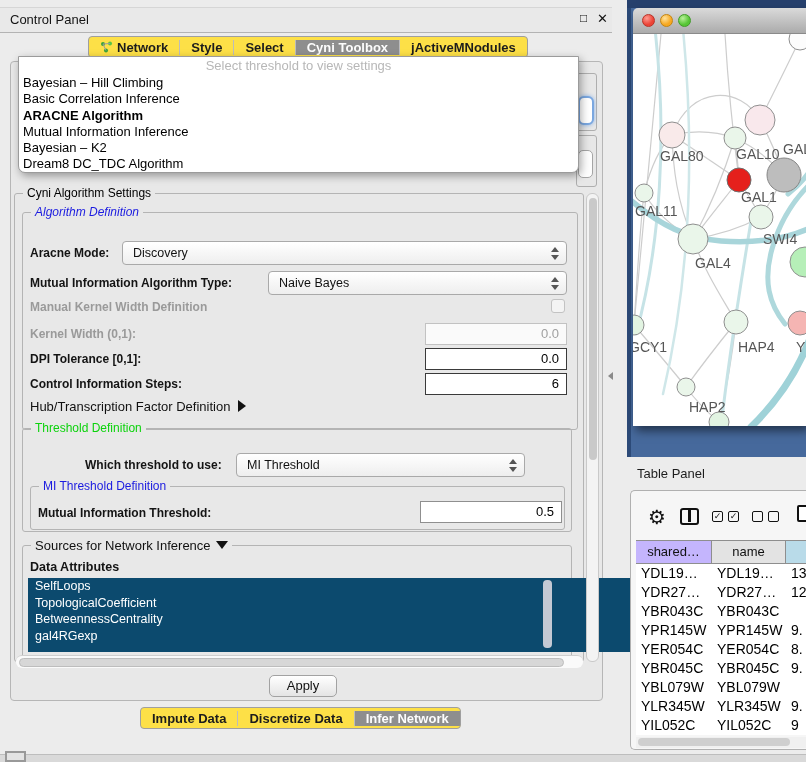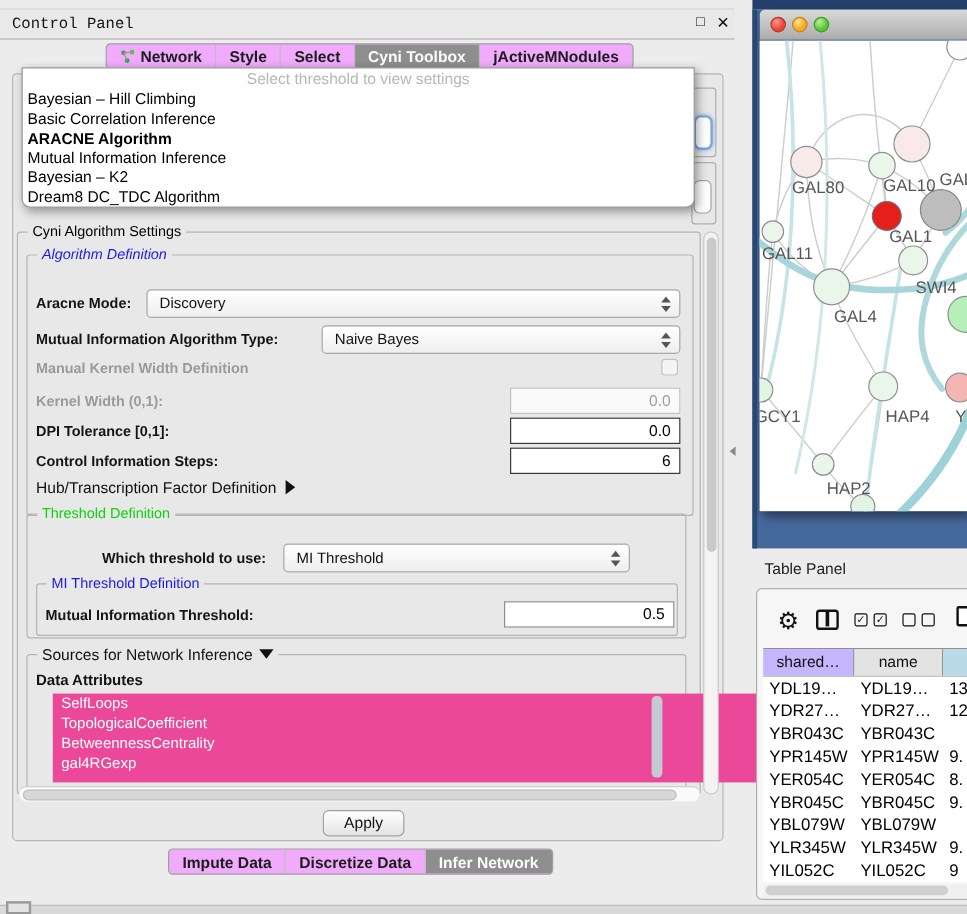--- a/index.html
+++ b/index.html
@@ -2,26 +2,26 @@
 <html><head>
 <meta charset="utf-8">
 <style>
   * { margin:0; padding:0; box-sizing:border-box; }
   html,body { width:806px; height:762px; }
   body { font-family:"Liberation Sans","DejaVu Sans",sans-serif; background:#ececec; position:relative; overflow:hidden; }
   .abs { position:absolute; }
 
   
   #cp-titlebar { left:0; top:7px; width:612px; height:26px; background:#e9e9e9; border-top:1px solid #d6d6d6; border-bottom:1px solid #b3b3b3; }
-  #cp-title { left:10px; top:12px; font-size:13px; color:#141414;font-family:Liberation Mono, monospace; }
+  #cp-title { left:10px; top:12px; font-size:13px; color:#141414; }
   #cp-float { left:580px; top:11px; font-size:12px; font-weight:bold; color:#111; cursor:default; }
   #cp-close { left:597px; top:11px; font-size:13px; font-weight:bold; color:#111; cursor:default; }
 
   
-  .seg { display:flex; border:1px solid #9f9f9f; border-radius:4px; background:#f0abfc; overflow:hidden; height:22px; }
+  .seg { display:flex; border:1px solid #9f9f9f; border-radius:4px; background:#fde047; overflow:hidden; height:22px;align-items:center; }
   .seg .tab { display:flex; align-items:center; gap:4px; padding:0 11px; font-size:13px; font-weight:600; color:#1c1c1c; border-right:1px solid #bcbcbc; cursor:default; white-space:nowrap; }
   .seg .tab:last-child { border-right:none; }
   .seg .tab.sel { background:#8e8e8e; color:#fdfdfd; }
   #top-tabs { left:88px; top:36px; }
   #bottom-tabs { left:140px; top:707px; }
 
   
   #inset { left:10px; top:61px; width:593px; height:640px; background:#e8e8e8; border:1px solid #b6b6b6; border-radius:4px; }
   .sliver-group { position:absolute; border:1px solid #aeaeae; border-radius:3px; background:#e7e7e7; }
   #sliver-combo-1 { left:578px; top:96px; width:16px; height:29px; background:#fff; border:2px solid #7aa7e0; border-radius:6px; box-shadow:0 0 4px #86b0e6; }
@@ -50,21 +50,21 @@
   .field.dis { background:#fafafa; border:1px solid #c2c2c2; color:#a0a0a0; }
   .field.mid { border:1px solid #8f8f8f; }
 
   .checkbox { position:absolute; width:14px; height:14px; border:1px solid #c3c3c3; border-radius:3px; background:#f4f4f4; }
 
   
   #set-scroll { left:586px; top:193px; width:13px; height:469px; background:#f3f3f3; border:1px solid #c9c9c9; border-radius:6px; }
   #set-thumb { left:2px; top:4px; width:8px; height:262px; background:#c9c9c9; border-radius:4px; }
 
   
-  #attr-list { left:44px; top:578px; width:612px; height:74px; background:#ec4899; overflow:hidden; }
+  #attr-list { left:28px; top:578px; width:612px; height:74px; background:#0c4a6e; overflow:hidden; }
   .attr-item { font-size:12.5px; color:#fff; height:16.5px; line-height:16.5px; padding-left:7px; white-space:nowrap; }
   #attr-vscroll { left:543px; top:580px; width:9px; height:68px; background:#c4c9d4; border-radius:4px; }
   #hscroll { left:16px; top:655px; width:567px; height:13px; background:#fafafa; border-top:1px solid #cfcfcf; border-radius:6px; }
   #hscroll-thumb { left:3px; top:2px; width:545px; height:9px; background:#d7d7d7; border:1px solid #bdbdbd; border-radius:5px; }
 
   #apply-btn { left:269px; top:675px; width:68px; height:22px; background:linear-gradient(#ffffff,#e4e4e4); border:1px solid #a2a2a2; border-radius:5px; font-size:13px; color:#111; text-align:center; line-height:20px; cursor:default; }
 
   .tri-right { display:inline-block; width:0; height:0; border-top:6px solid transparent; border-bottom:6px solid transparent; border-left:8px solid #111; margin-left:8px; vertical-align:-1px; }
   .tri-down { display:inline-block; width:0; height:0; border-left:6px solid transparent; border-right:6px solid transparent; border-top:8px solid #111; margin-left:5px; vertical-align:1px; }
 

